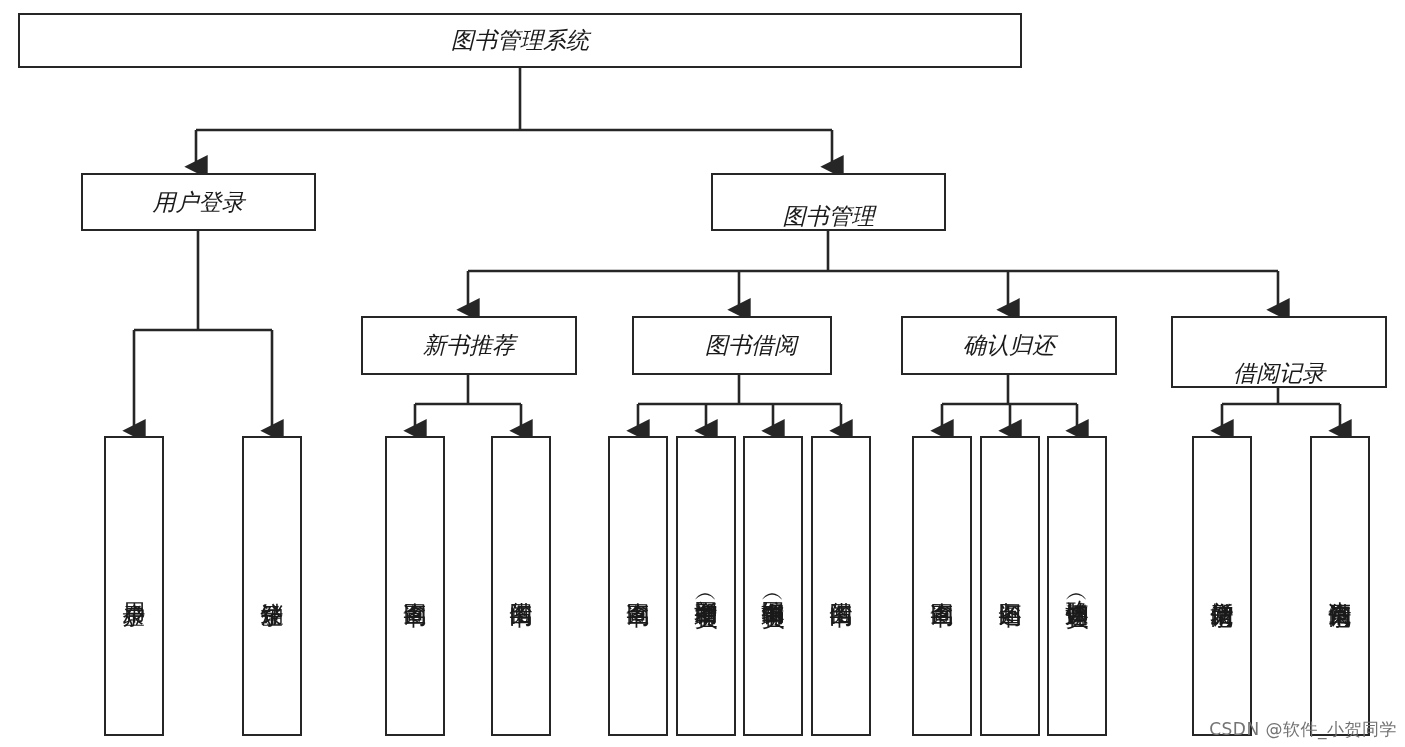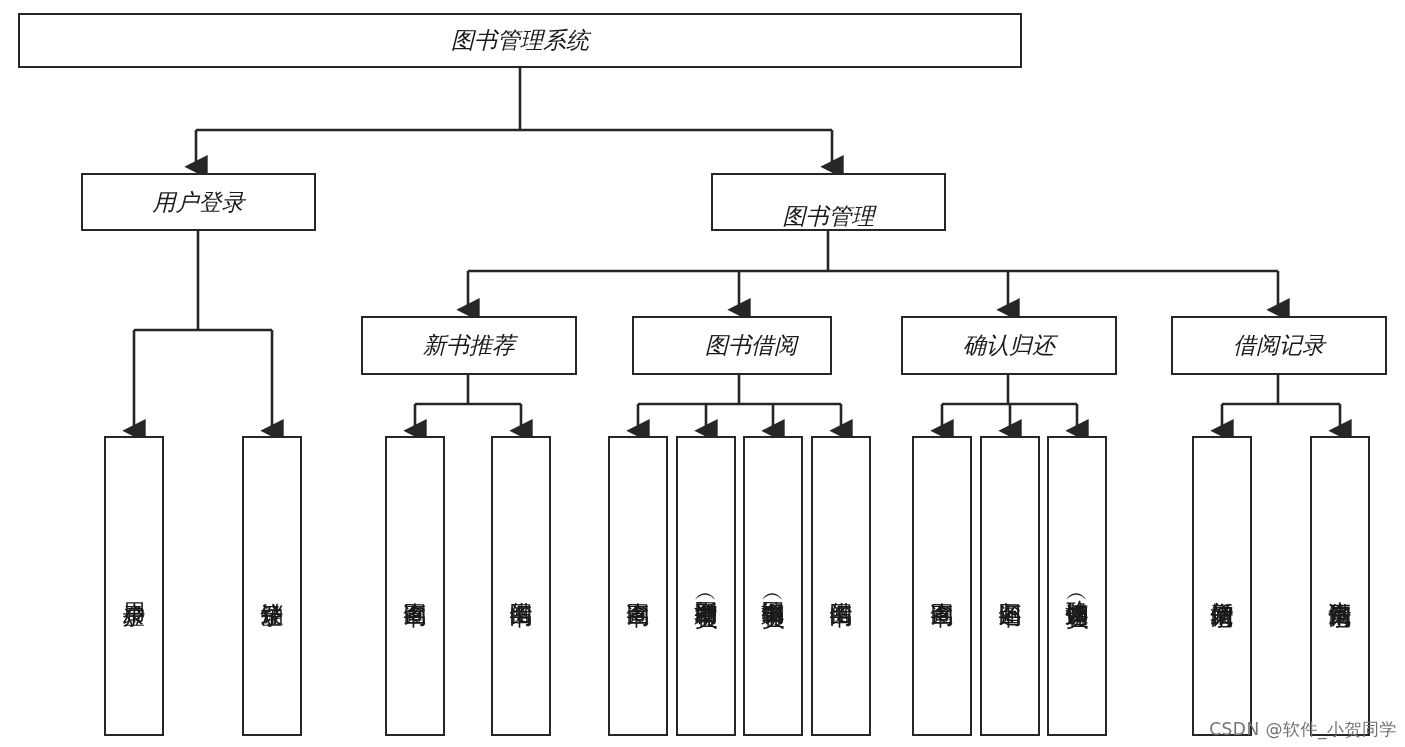--- a/index.html
+++ b/index.html
@@ -140,21 +140,21 @@
 
   <div class="node horizontal" style="left:361px; top:316px; width:216px; height:59px;">
     <span class="node-label">新书推荐</span>
   </div>
   <div class="node horizontal" style="left:632px; top:316px; width:200px; height:59px;padding-left:38px;">
     <span class="node-label">图书借阅</span>
   </div>
   <div class="node horizontal" style="left:901px; top:316px; width:216px; height:59px;">
     <span class="node-label">确认归还</span>
   </div>
-  <div class="node horizontal" style="left:1171px; top:316px; width:216px; height:59px;">
+  <div class="node horizontal" style="left:1171px; top:316px; width:216px; height:72px;align-items:flex-end;">
     <span class="node-label">借阅记录</span>
   </div>
 
   <div class="node vertical" style="left:104px; top:436px; width:60px; height:300px;">
     <span class="node-label">用户登录</span>
   </div>
   <div class="node vertical" style="left:242px; top:436px; width:60px; height:300px;">
     <span class="node-label">注销登录</span>
   </div>
 

